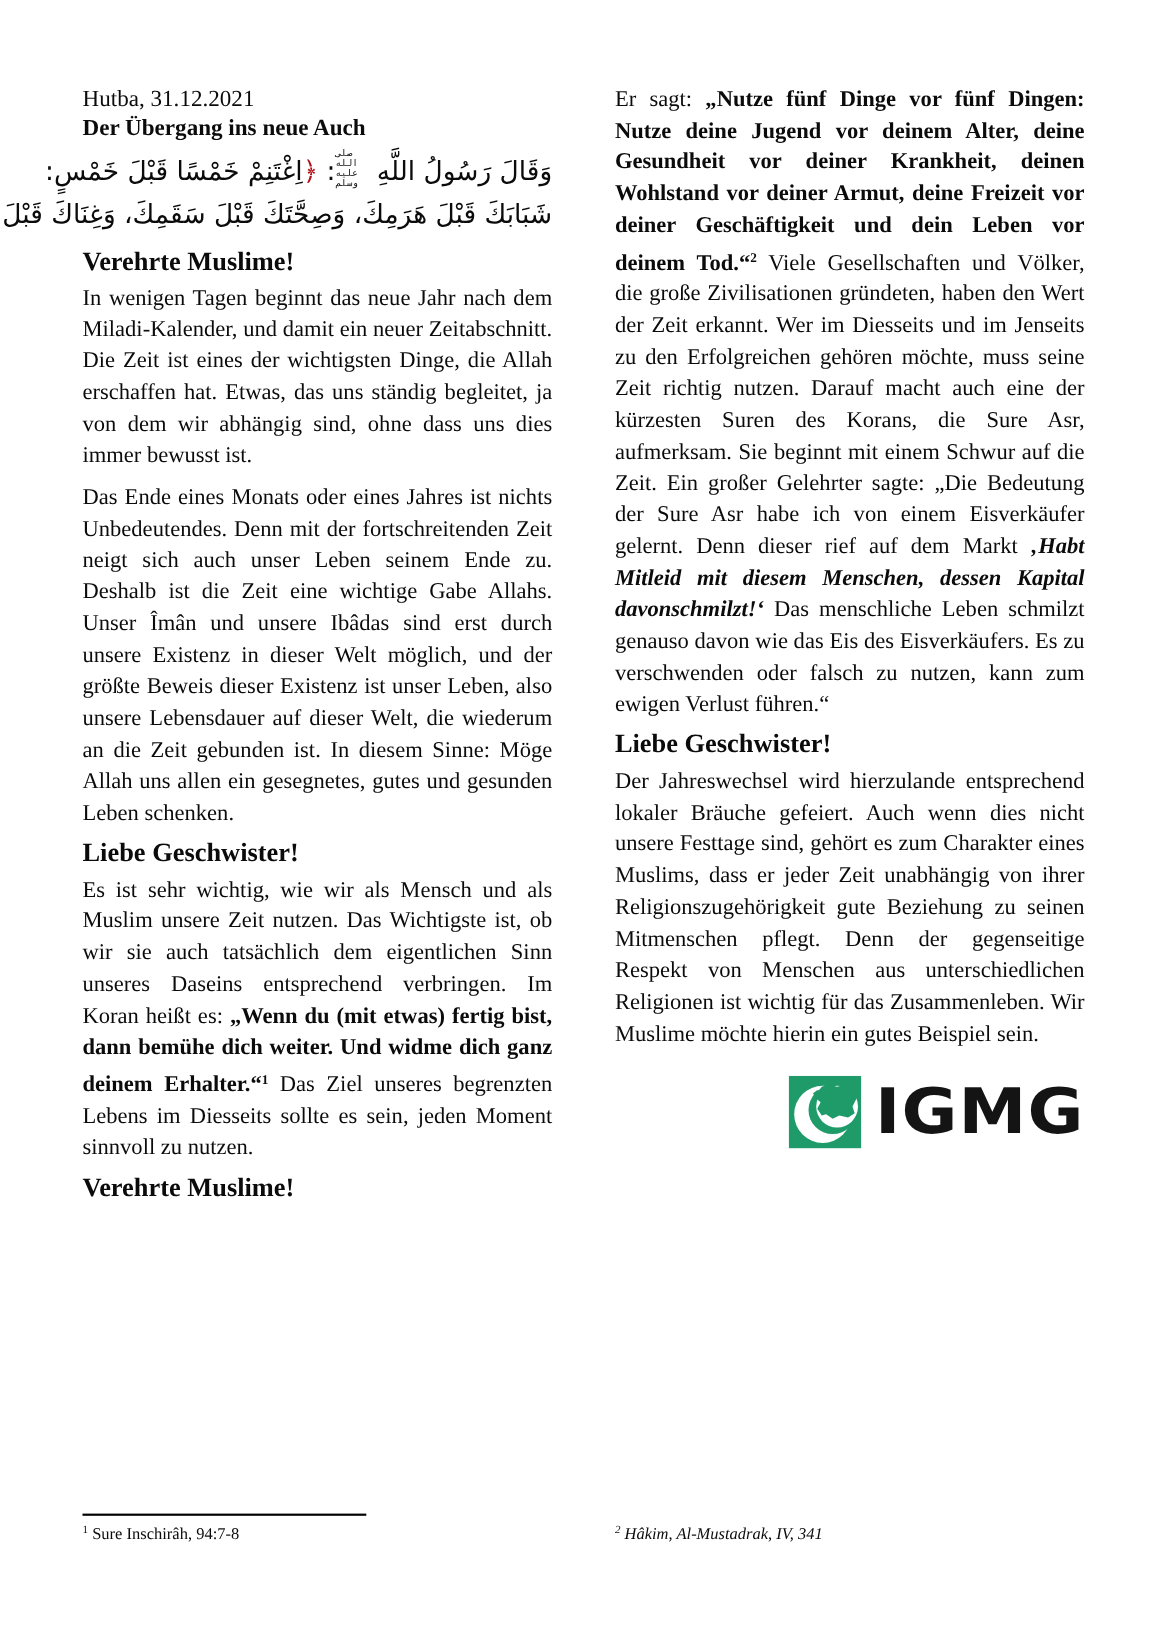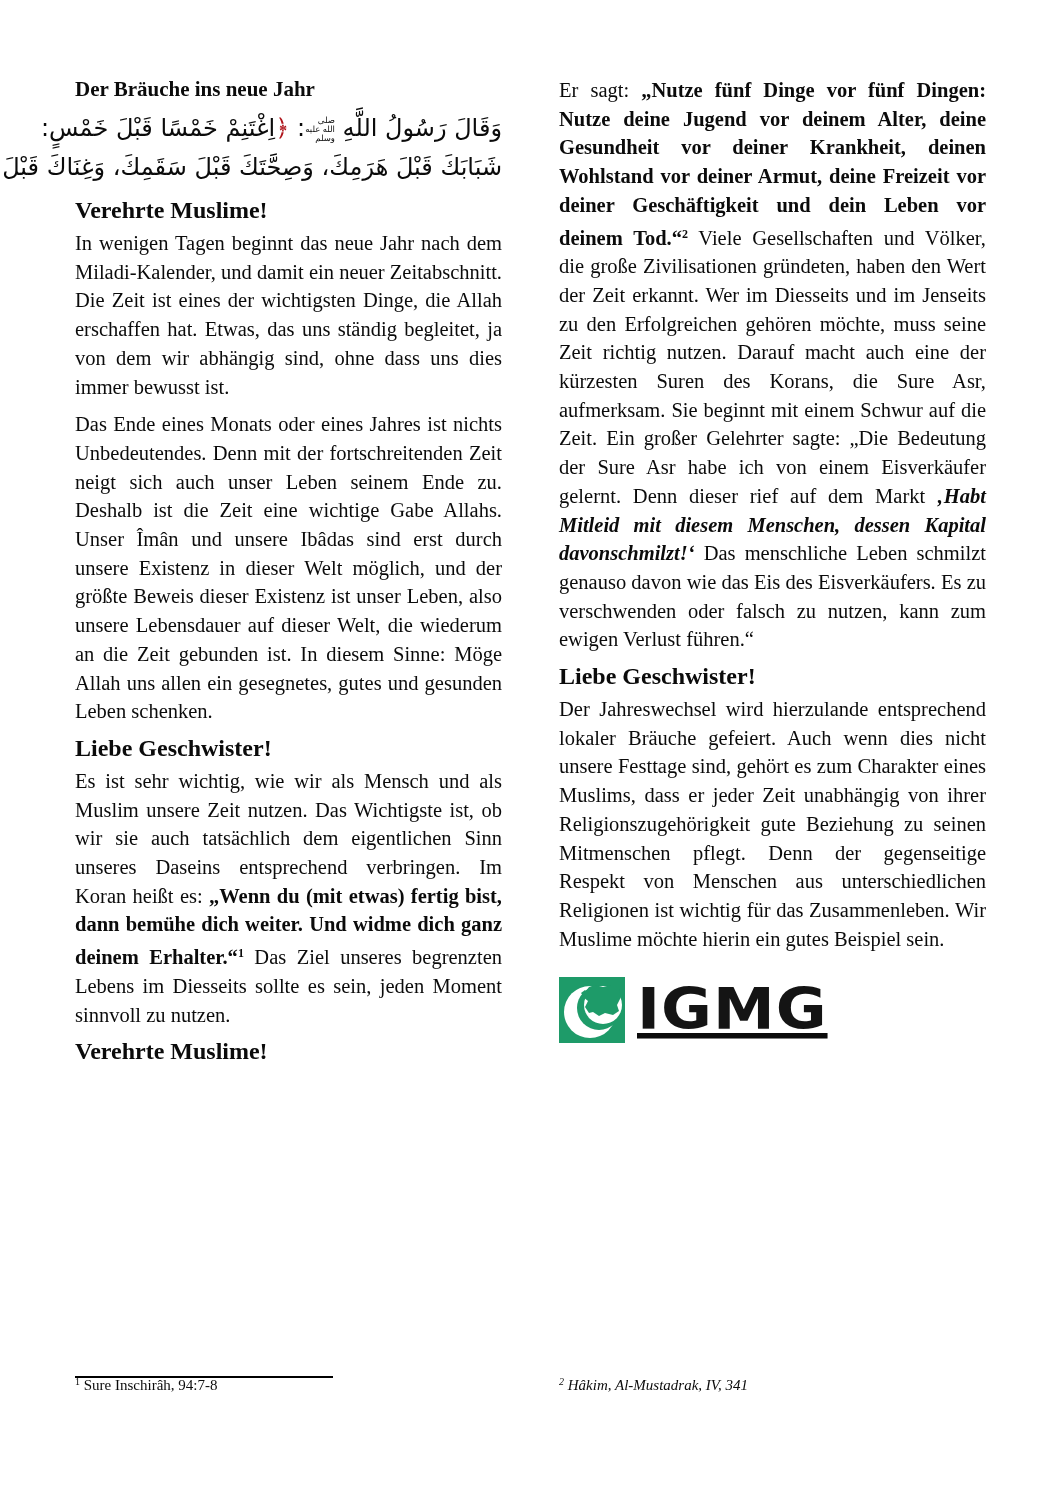--- a/index.html
+++ b/index.html
@@ -38,58 +38,59 @@
   .r-bold{font-weight:bold;}
   .r-bolditalic{font-weight:bold;font-style:italic;}
   .r-red{color:#ae1118;}
   .r-sup{font-size:12px;vertical-align:7px;}
   .r-supbold{font-size:12px;vertical-align:7px;font-weight:bold;}
   .r-hon{
     display:inline-block;
     width:30px;
     font-size:8.5px;
     line-height:1.05;
-    text-align:right;
-    font-family:Liberation Sans, sans-serif;
+    text-align:left;
+    font-family:Liberation Mono, monospace;
     vertical-align:-5px;
     white-space:normal;
     direction:rtl;
   }
   .logo{
     margin-top:22px;
     display:flex;
     align-items:center;
+    justify-content:flex-end;
     gap:12px;
     height:70px;
-    text-decoration:underline;
   }
   .logo-icon{width:66px;height:66px;flex:0 0 auto;}
   .logo-word{
     font-family:"DejaVu Sans", sans-serif;
     font-weight:900;
     font-size:62px;
     letter-spacing:1px;
     color:#141414;
     line-height:66px;
     transform:scaleY(0.92);
   }
   .footnotes{position:absolute;left:0;top:1368px;width:1058px;font-size:15px;}
   .fn-rule{position:absolute;left:75px;top:8px;width:258px;height:2px;background:#000;}
-  .fn{position:absolute;top:4px;line-height:20px;}
+  .fn{position:absolute;top:14px;line-height:20px;}
   .fn-left{left:75px;}
   .fn-right{left:559px;font-style:italic;}
   .fn .r-sup{vertical-align:5px;font-size:10px;}
 </style>
 </head>
 <body>
 
 <div class="page">
 
   <div class="col col-left">
-    <h1 class="title">Der Bräuche ins neue Jahr</h1>
+    <div class="meta">Hutba, 31.12.2021</div>
+    <h1 class="title">Der Übergang ins neue Auch</h1>
 
     <div class="arabic">
       <div class="ar-line"><span>وَقَالَ رَسُولُ اللَّهِ </span><span class="r-hon">صلى الله عليه وسلم</span><span>: </span><span class="r-red">﴿</span><span>اِغْتَنِمْ خَمْسًا قَبْلَ خَمْسٍ:</span></div>
       <div class="ar-line"><span>شَبَابَكَ قَبْلَ هَرَمِكَ، وَصِحَّتَكَ قَبْلَ سَقَمِكَ، وَغِنَاكَ قَبْلَ</span></div>
     </div>
 
     <h2 class="sect">Verehrte Muslime!</h2>
     <p class="body"><span>In wenigen Tagen beginnt das neue Jahr nach dem Miladi-Kalender, und damit ein neuer Zeitabschnitt. Die Zeit ist eines der wichtigsten Dinge, die Allah erschaffen hat. Etwas, das uns ständig begleitet, ja von dem wir abhängig sind, ohne dass uns dies immer bewusst ist.</span></p>
     <p class="body"><span>Das Ende eines Monats oder eines Jahres ist nichts Unbedeutendes. Denn mit der fortschreitenden Zeit neigt sich auch unser Leben seinem Ende zu. Deshalb ist die Zeit eine wichtige Gabe Allahs. Unser Îmân und unsere Ibâdas sind erst durch unsere Existenz in dieser Welt möglich, und der größte Beweis dieser Existenz ist unser Leben, also unsere Lebensdauer auf dieser Welt, die wiederum an die Zeit gebunden ist. In diesem Sinne: Möge Allah uns allen ein gesegnetes, gutes und gesunden Leben schenken.</span></p>
 

